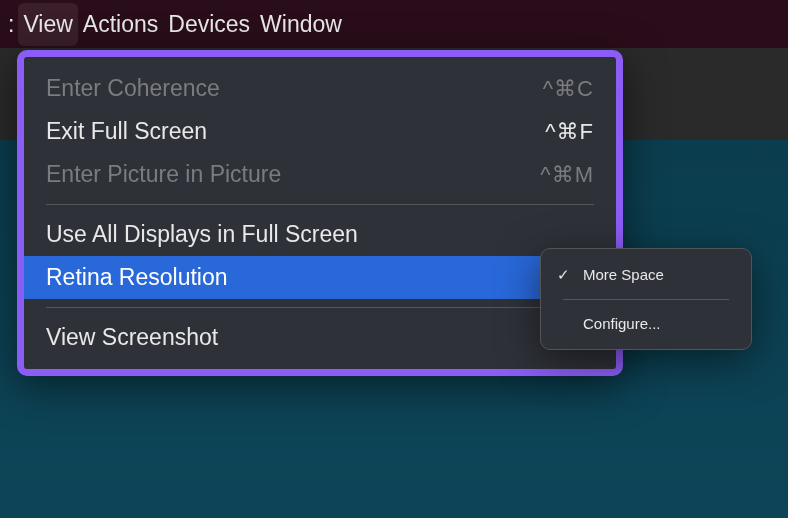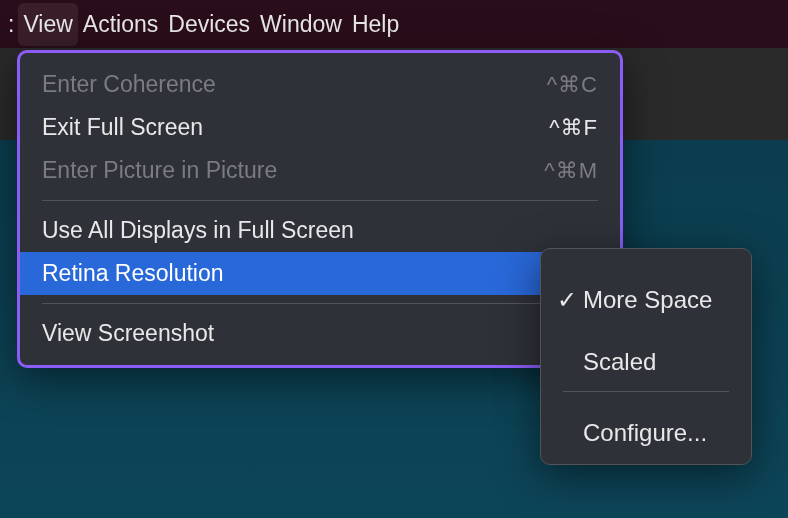--- a/index.html
+++ b/index.html
@@ -38,21 +38,21 @@
     .toolbar-strip {
       height: 92px;
       background: #2a2a2a;
     }
     .dropdown {
       position: absolute;
       top: 50px;
       left: 17px;
       width: 606px;
       background: #2e3138;
-      border: 3px solid #8b5cf6;
+      border: 7px solid #8b5cf6;
       border-radius: 10px;
       padding: 10px 0;
       box-shadow: 0 10px 40px rgba(0,0,0,0.5);
     }
     .menu-item {
       display: flex;
       align-items: center;
       justify-content: space-between;
       padding: 8px 22px;
       font-size: 23px;
@@ -86,42 +86,40 @@
       left: 540px;
       width: 212px;
       background: #2e3138;
       border: 1px solid #525457;
       border-radius: 10px;
       padding: 10px 0;
       box-shadow: 0 10px 40px rgba(0,0,0,0.5);
     }
     .submenu .menu-item {
       padding: 7px 18px 7px 16px;
-      font-size: 24px;
-      margin-top: 20px;
+      font-size: 15px;
     }
     .check-slot {
       width: 26px;
       display: inline-block;
       text-align: left;
     }
     .submenu .menu-separator {
       margin: 8px 22px;
     }
   </style>
 </head>
 <body>
 
 <div class="menubar">
   <span class="menubar-edge">:</span>
   <div class="menubar-item selected">View</div>
   <div class="menubar-item">Actions</div>
   <div class="menubar-item">Devices</div>
   <div class="menubar-item">Window</div>
-  <div class="menubar-item">Help</div>
 </div>
 
 <div class="toolbar-strip"></div>
 
 <div class="dropdown">
   <div class="menu-item disabled">
     <span>Enter Coherence</span>
     <span class="shortcut">^⌘C</span>
   </div>
   <div class="menu-item">
@@ -147,20 +145,17 @@
   <div class="menu-separator"></div>
   <div class="menu-item">
     <span>View Screenshot</span>
   </div>
 </div>
 
 <div class="submenu">
   <div class="menu-item">
     <span><span class="check-slot">✓</span><span>More Space</span></span>
   </div>
-  <div class="menu-item">
-    <span><span class="check-slot"></span><span>Scaled</span></span>
-  </div>
   <div class="menu-separator"></div>
   <div class="menu-item">
     <span><span class="check-slot"></span><span>Configure...</span></span>
   </div>
 </div>
 
 </body></html>

